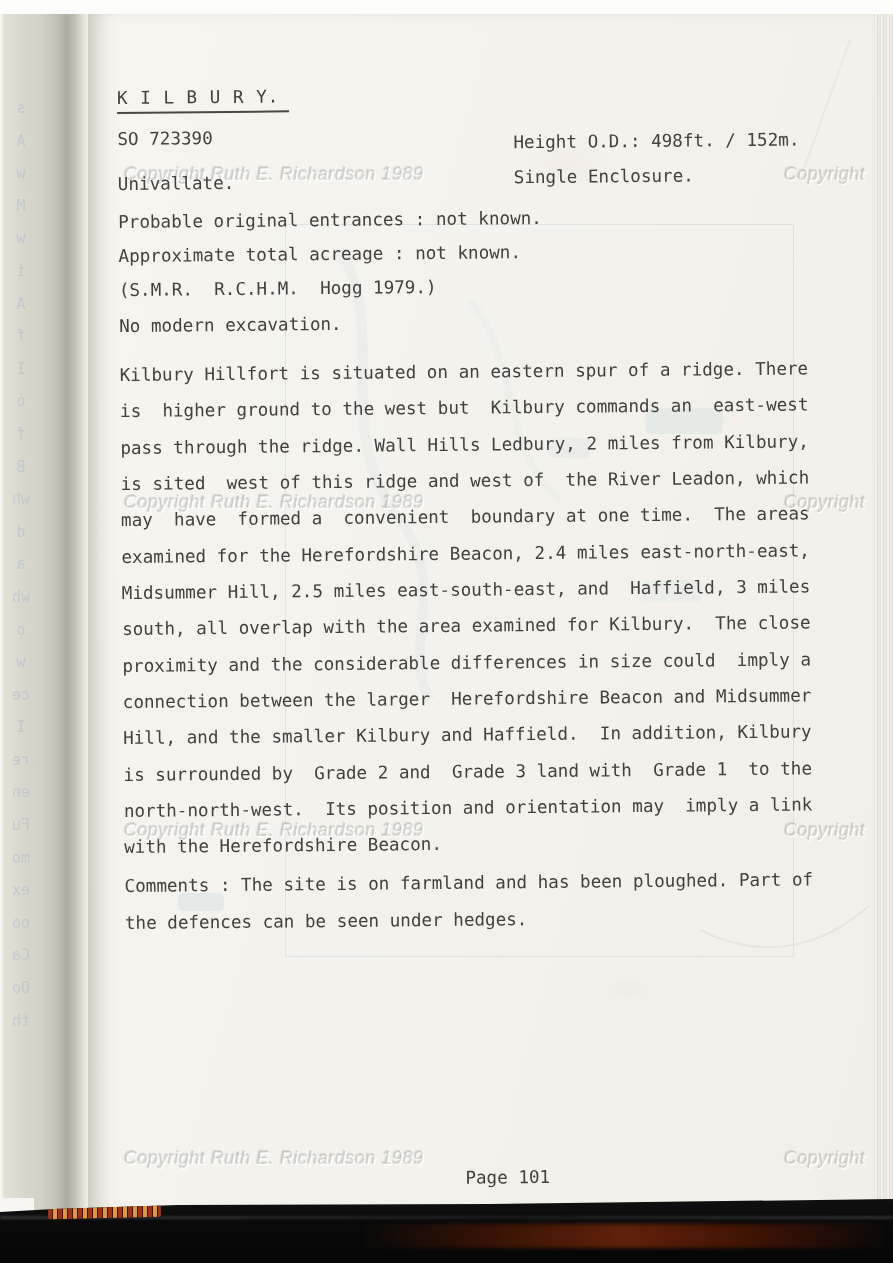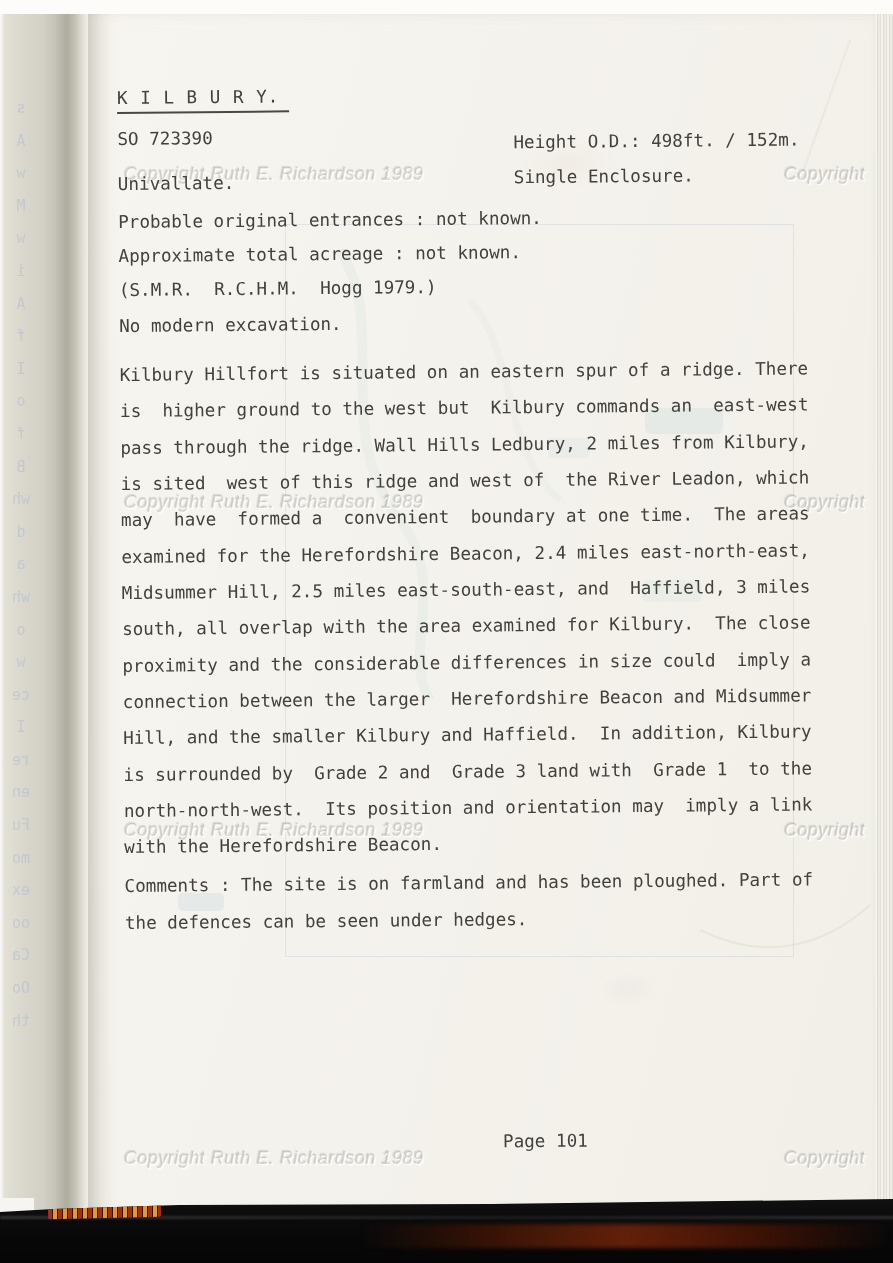--- a/index.html
+++ b/index.html
@@ -84,21 +84,21 @@
   .fld-vallation{left:122px;top:174px;}
   .fld-enclosure{left:518px;top:171px;}
   .fld-entrances{left:122px;top:212px;}
   .fld-acreage{left:122px;top:246px;}
   .fld-sources{left:122px;top:280px;}
   .fld-excavation{left:122px;top:316px;}
   .body-block{left:122px;top:357px;line-height:36.35px;}
   .body-line{white-space:pre;height:36.35px;}
   .comments-block{left:122px;top:868px;line-height:36.6px;}
   .comments-line{white-space:pre;height:36.6px;}
-  .page-number{left:460px;top:1135px;margin-left:38px;}
+  .page-number{left:460px;top:1171px;}
   
   .binding{
     position:absolute;left:0;top:1196px;width:893px;height:67px;
     background:linear-gradient(180deg,#111 0%,#0a0a0b 40%,#050506 100%);
     clip-path:polygon(0 16px,6% 13px,20% 9px,55% 8px,100% 3px,100% 100%,0 100%);
     z-index:5;
   }
   .binding-sheen{
     position:absolute;left:360px;top:28px;width:530px;height:24px;
     background:linear-gradient(90deg,transparent 0%,#3a1405 25%,#67220a 50%,#401305 75%,transparent 100%);

